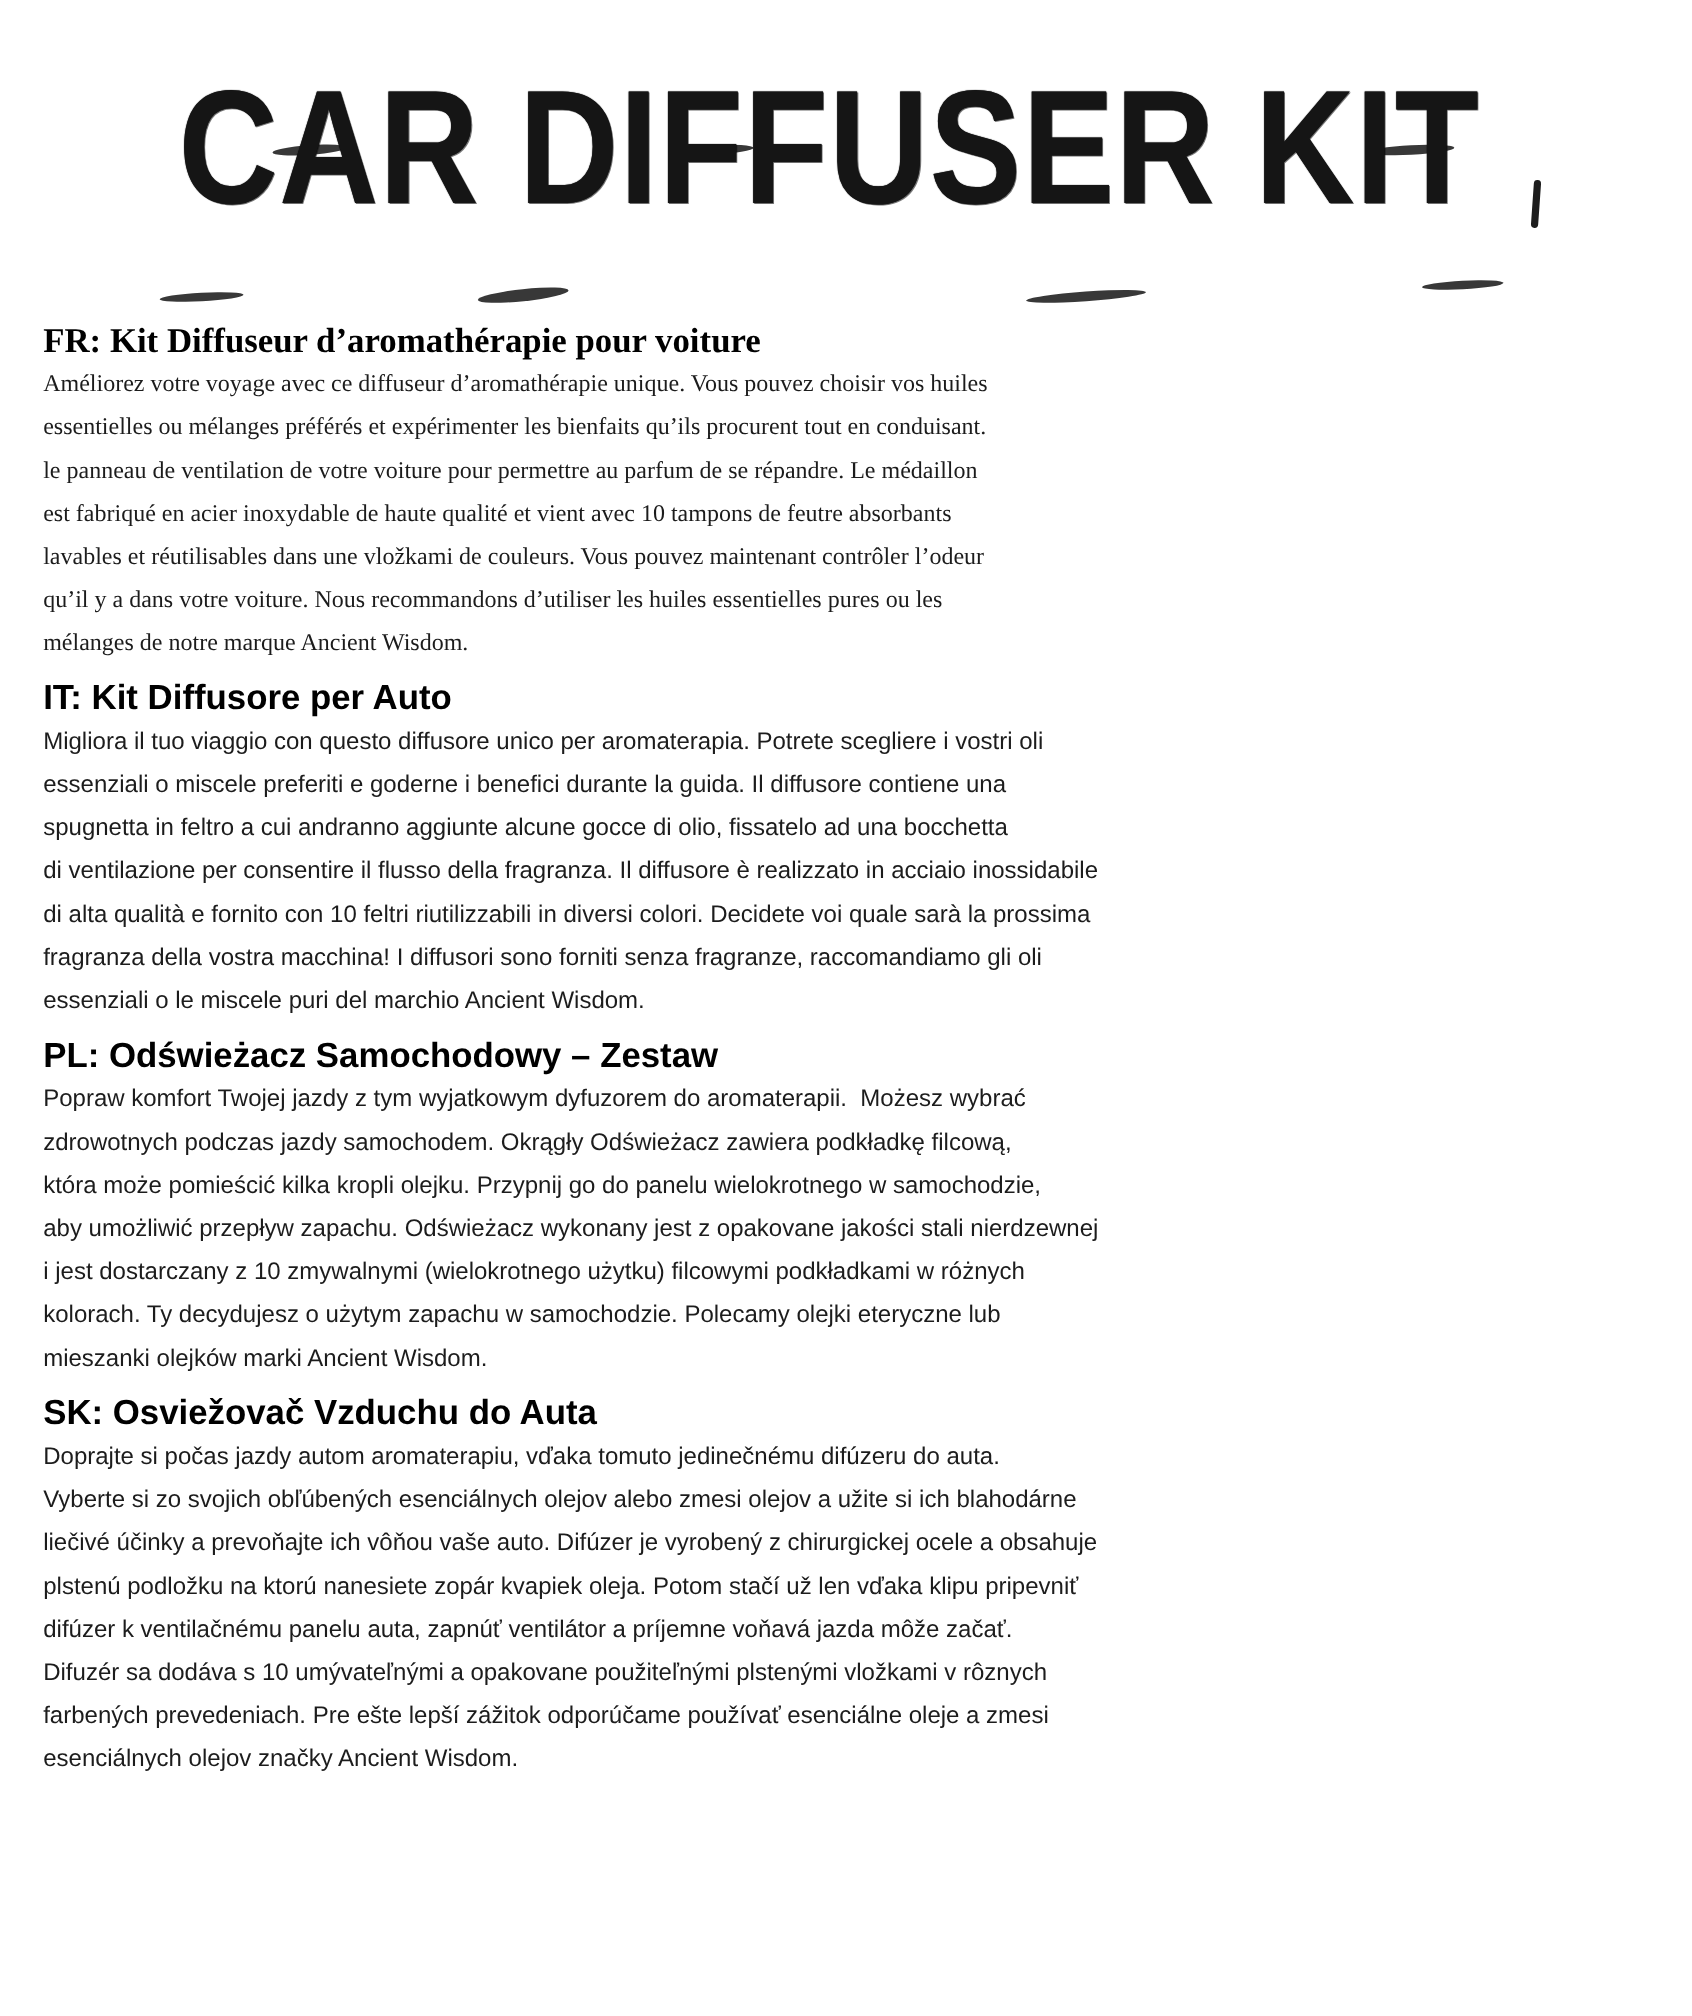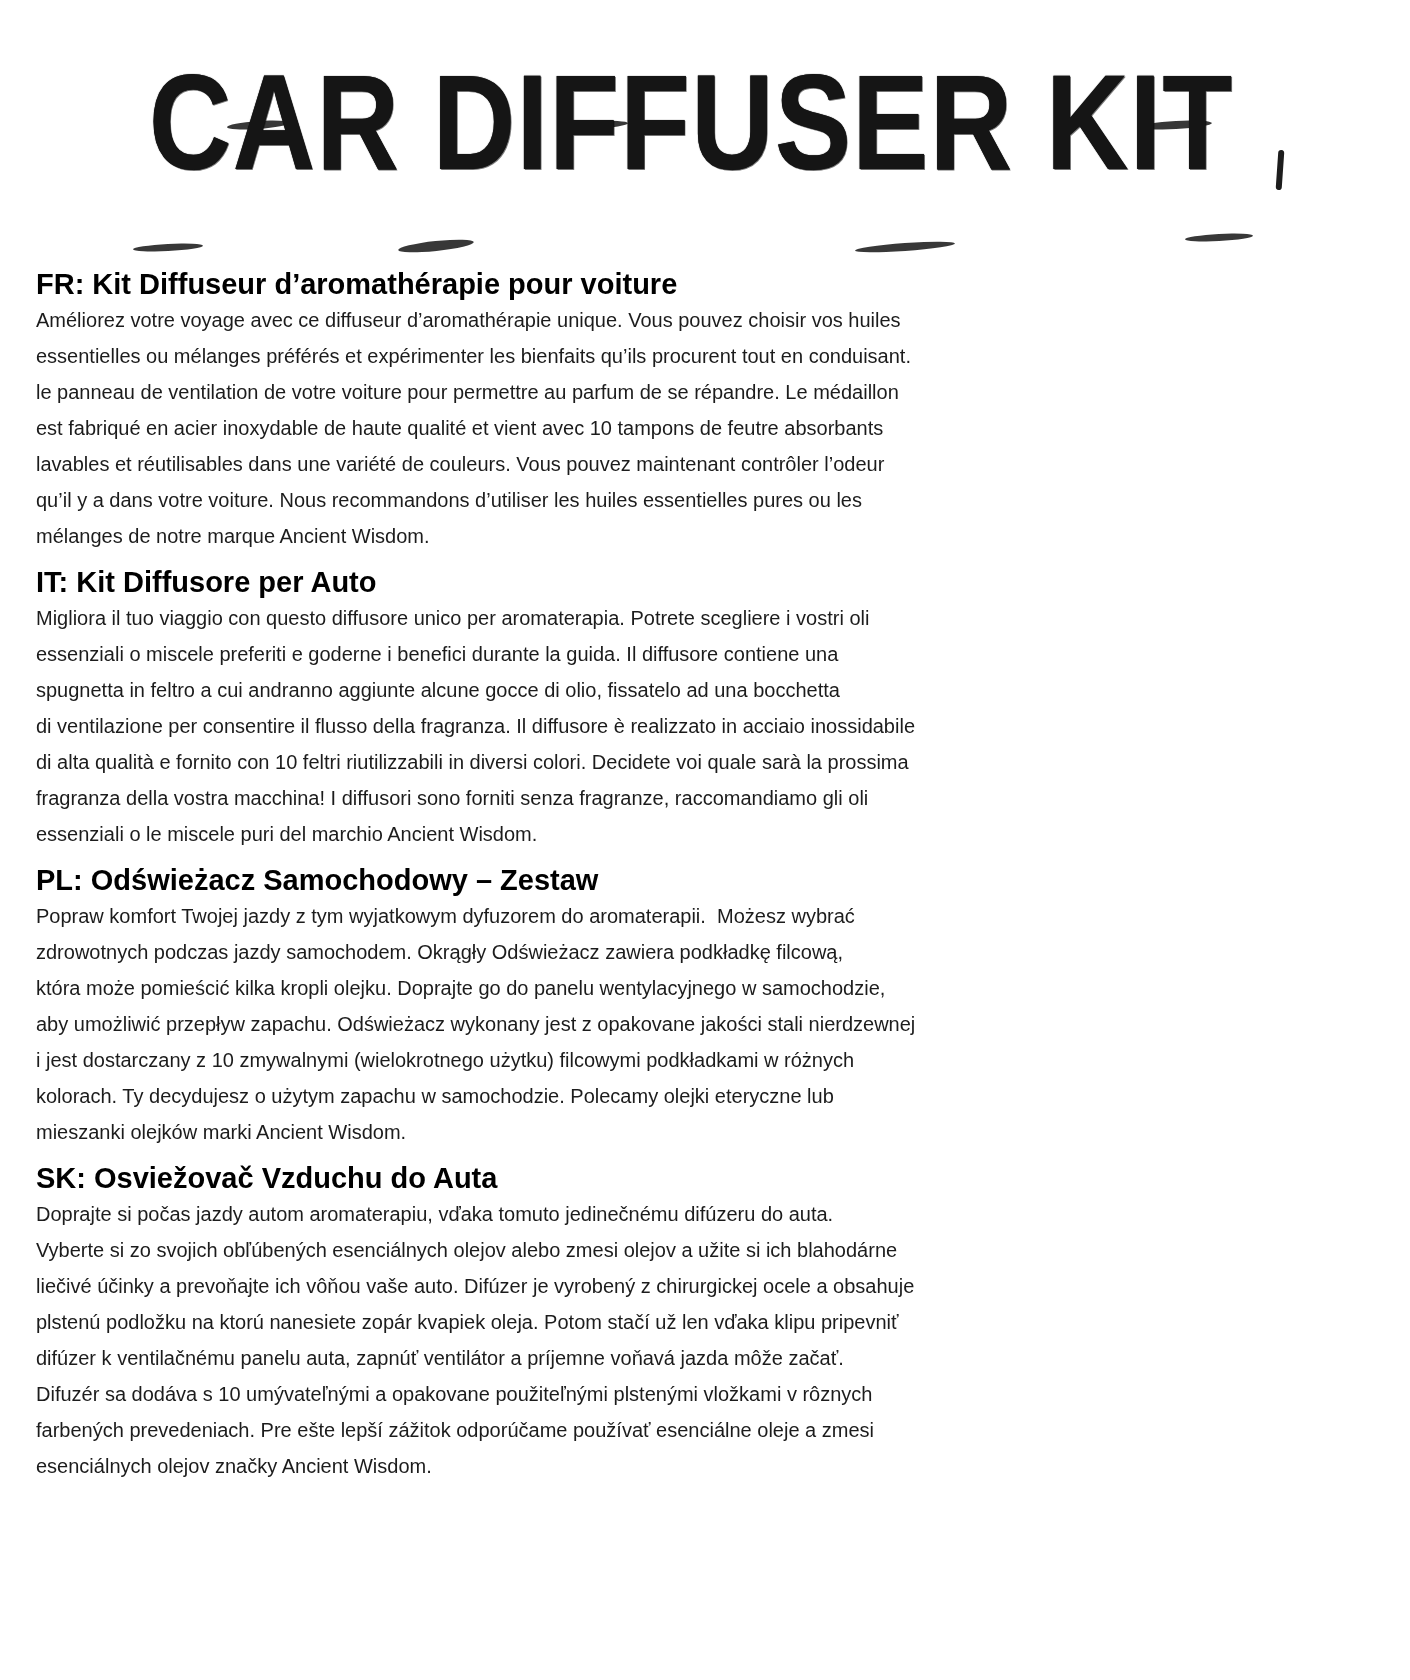--- a/index.html
+++ b/index.html
@@ -64,21 +64,21 @@
     border-radius: 3px;
     transform: rotate(4deg);
   }
 
   
   main {
     padding-left: 36px;
     padding-right: 20px;
   }
   section.lang-section { margin: 0 0 10px 0; }
-  section.lang-section.first { margin-top: 63px; }
+  section.lang-section.first { margin-top: 63px; font-family: Liberation Serif, serif; }
   section.lang-section h2 {
     margin: 0;
     font-size: 29px;
     line-height: 36px;
     font-weight: bold;
     color: #000000;
     white-space: pre;
   }
   .line {
     font-size: 20px;
@@ -106,41 +106,41 @@
   </header>
 
   <main>
 
     <section class="lang-section first">
       <h2>FR: Kit Diffuseur d’aromathérapie pour voiture</h2>
       <div class="line">Améliorez votre voyage avec ce diffuseur d’aromathérapie unique. Vous pouvez choisir vos huiles</div>
       <div class="line">essentielles ou mélanges préférés et expérimenter les bienfaits qu’ils procurent tout en conduisant.</div>
       <div class="line">le panneau de ventilation de votre voiture pour permettre au parfum de se répandre. Le médaillon</div>
       <div class="line">est fabriqué en acier inoxydable de haute qualité et vient avec 10 tampons de feutre absorbants</div>
-      <div class="line">lavables et réutilisables dans une variété de couleurs. Vous pouvez maintenant contrôler l’odeur</div>
+      <div class="line">lavables et réutilisables dans une vložkami de couleurs. Vous pouvez maintenant contrôler l’odeur</div>
       <div class="line">qu’il y a dans votre voiture. Nous recommandons d’utiliser les huiles essentielles pures ou les</div>
       <div class="line">mélanges de notre marque Ancient Wisdom.</div>
     </section>
 
     <section class="lang-section">
       <h2>IT: Kit Diffusore per Auto</h2>
       <div class="line">Migliora il tuo viaggio con questo diffusore unico per aromaterapia. Potrete scegliere i vostri oli</div>
       <div class="line">essenziali o miscele preferiti e goderne i benefici durante la guida. Il diffusore contiene una</div>
       <div class="line">spugnetta in feltro a cui andranno aggiunte alcune gocce di olio, fissatelo ad una bocchetta</div>
       <div class="line">di ventilazione per consentire il flusso della fragranza. Il diffusore è realizzato in acciaio inossidabile</div>
       <div class="line">di alta qualità e fornito con 10 feltri riutilizzabili in diversi colori. Decidete voi quale sarà la prossima</div>
       <div class="line">fragranza della vostra macchina! I diffusori sono forniti senza fragranze, raccomandiamo gli oli</div>
       <div class="line">essenziali o le miscele puri del marchio Ancient Wisdom.</div>
     </section>
 
     <section class="lang-section">
       <h2>PL: Odświeżacz Samochodowy – Zestaw</h2>
       <div class="line">Popraw komfort Twojej jazdy z tym wyjatkowym dyfuzorem do aromaterapii.  Możesz wybrać</div>
       <div class="line">zdrowotnych podczas jazdy samochodem. Okrągły Odświeżacz zawiera podkładkę filcową,</div>
-      <div class="line">która może pomieścić kilka kropli olejku. Doprajte go do panelu wentylacyjnego w samochodzie,</div>
+      <div class="line">która może pomieścić kilka kropli olejku. Przypnij go do panelu wielokrotnego w samochodzie,</div>
       <div class="line">aby umożliwić przepływ zapachu. Odświeżacz wykonany jest z opakovane jakości stali nierdzewnej</div>
       <div class="line">i jest dostarczany z 10 zmywalnymi (wielokrotnego użytku) filcowymi podkładkami w różnych</div>
       <div class="line">kolorach. Ty decydujesz o użytym zapachu w samochodzie. Polecamy olejki eteryczne lub</div>
       <div class="line">mieszanki olejków marki Ancient Wisdom.</div>
     </section>
 
     <section class="lang-section">
       <h2>SK: Osviežovač Vzduchu do Auta</h2>
       <div class="line">Doprajte si počas jazdy autom aromaterapiu, vďaka tomuto jedinečnému difúzeru do auta.</div>
       <div class="line">Vyberte si zo svojich obľúbených esenciálnych olejov alebo zmesi olejov a užite si ich blahodárne</div>

